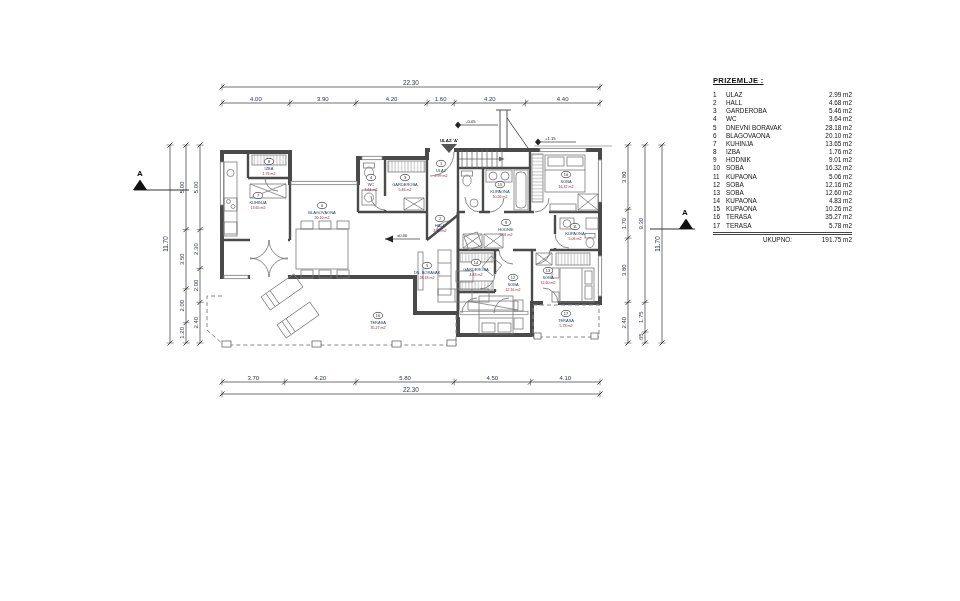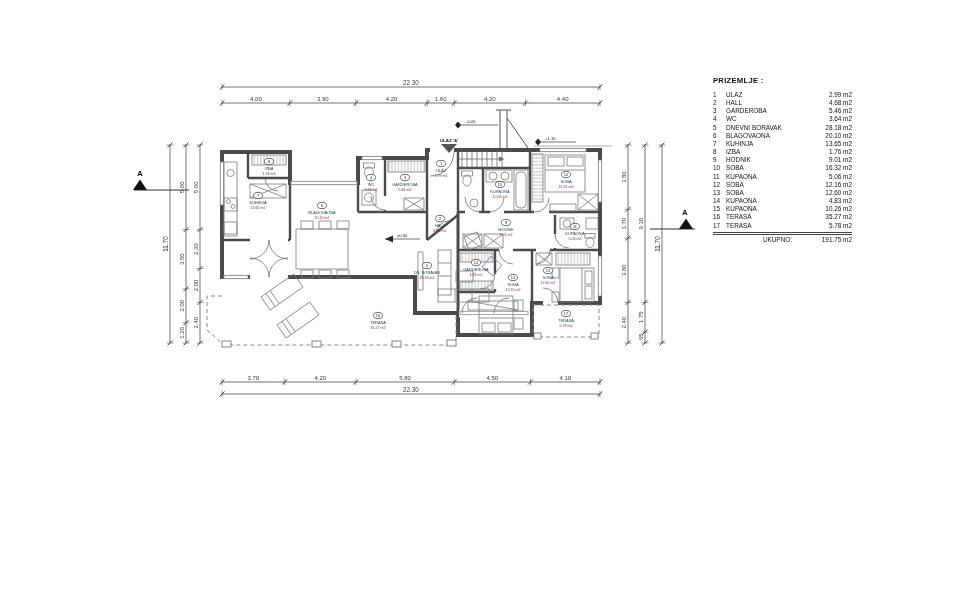--- a/index.html
+++ b/index.html
@@ -1,21 +1,21 @@
 <!DOCTYPE html>
 <html><head>
 <meta charset="utf-8">
 <style>
   html,body{margin:0;padding:0;background:#fff;}
   #page{position:relative;width:960px;height:601px;background:#fff;overflow:hidden;
         font-family:"Liberation Sans","DejaVu Sans",sans-serif;}
   svg{position:absolute;left:0;top:0;}
   svg text{font-family:"Liberation Sans","DejaVu Sans",sans-serif;}
   .legend{position:absolute;left:713px;top:76px;width:139px;color:#111;}
-  .legend-title{font-size:7.6px;font-weight:bold;letter-spacing:.3px;
+  .legend-title{font-size:7.6px;font-weight:bold;text-decoration:underline;letter-spacing:.3px;
                 margin-bottom:6px;line-height:9px;}
   .legend-row{display:flex;font-size:6.4px;line-height:8.15px;}
   .legend-row .num{width:13px;}
   .legend-row .name{flex:1;}
   .legend-row .area{width:46px;text-align:right;}
   .legend-total{margin-top:2px;border-top:3px double #444;padding-top:1.5px;display:flex;
                 justify-content:flex-end;gap:14px;font-size:6.4px;line-height:8px;}
   .legend-total .area{width:46px;text-align:right;}
 </style>
 </head>

